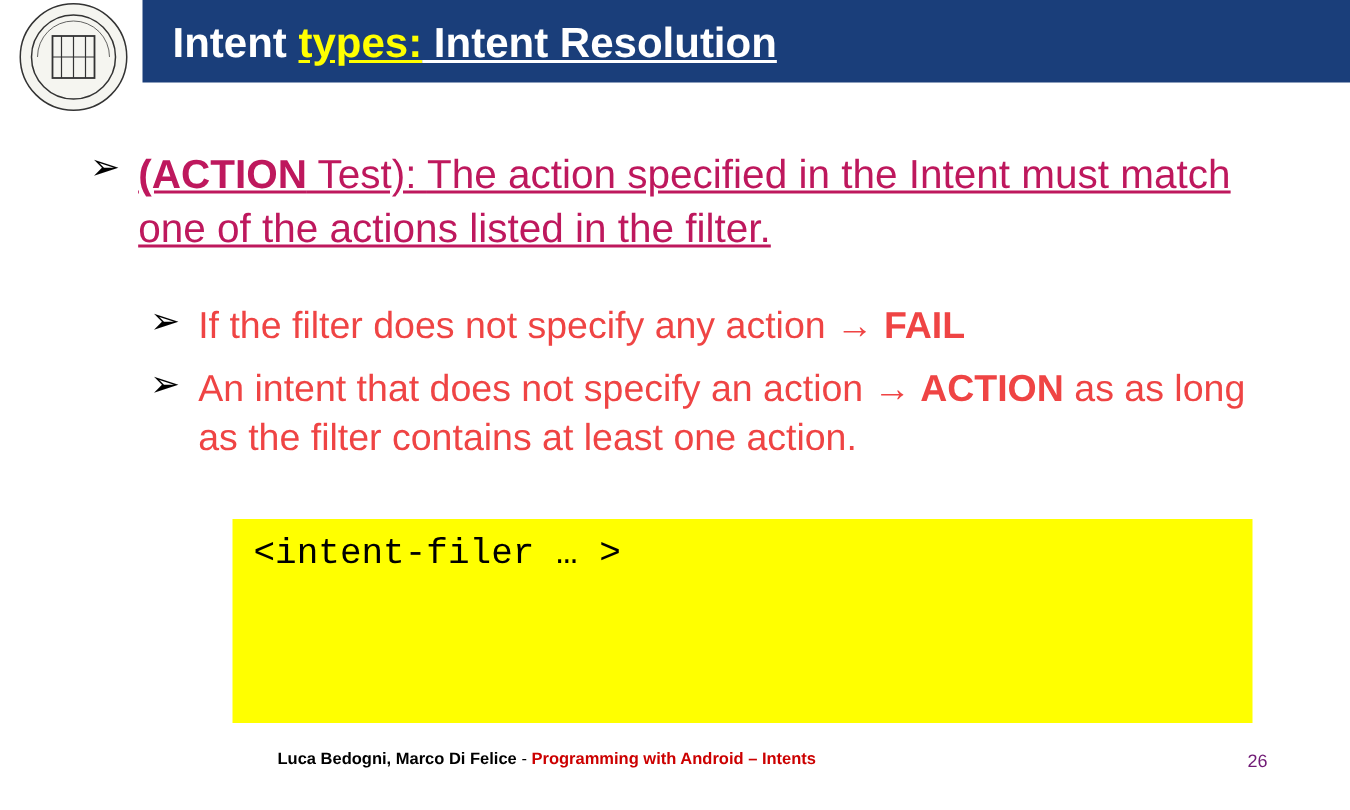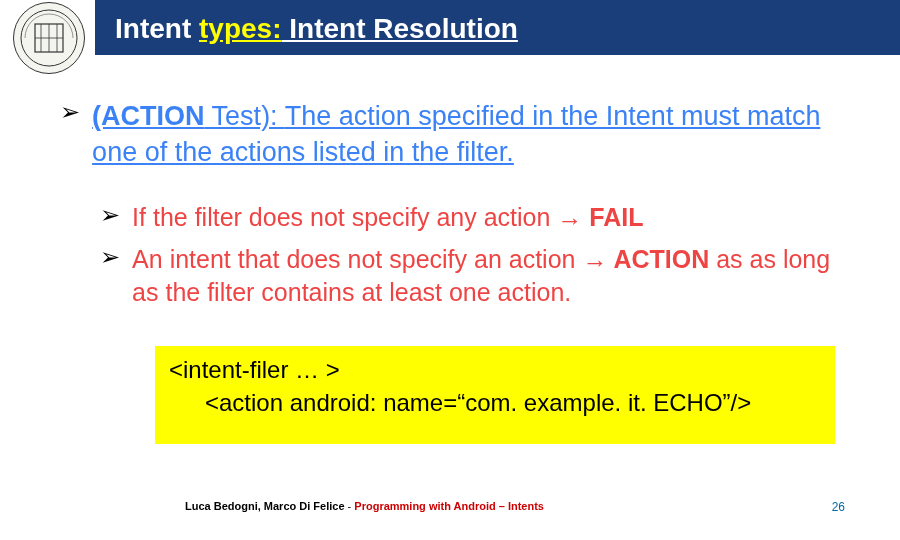--- a/index.html
+++ b/index.html
@@ -61,47 +61,47 @@
   }
   .bullet-icon {
     font-size: 24px;
     margin-right: 12px;
     line-height: 1.2;
     flex-shrink: 0;
   }
   .main-bullet {
     font-size: 27px;
     line-height: 1.35;
-    color: #3b82f6;
+    color: #be185d;
     text-decoration: underline;
   }
   .main-bullet .label { font-weight: bold; }
   .sub-list {
     margin-top: 30px;
     margin-left: 40px;
   }
   .sub-bullet {
     font-size: 25px;
     line-height: 1.35;
     color: #ef4444;
   }
   .sub-bullet .arrow { font-family: Arial; }
   .sub-bullet .strong { font-weight: bold; }
 
   .code-box {
     margin-top: 36px;
     margin-left: 95px;
     width: 680px;
-    height: 98px;
+    height: 136px;
     background: #ffff00;
     padding: 8px 14px;
     font-size: 24px;
     line-height: 1.35;
     color: #000;
-    font-family: Liberation Sans, sans-serif;
+    font-family: Liberation Mono, monospace;
   }
   .code-box .indent { padding-left: 36px; display:block;}
 
   .footer {
     position: absolute;
     bottom: 20px;
     left: 5px;
     width: 100%;
     height: 20px;
   }
@@ -110,21 +110,21 @@
     left: 180px;
     font-size: 11px;
     color: #000;
   }
   .footer-left .authors { font-weight: bold; }
   .footer-left .subtitle { color: #cc0000; font-weight: bold; }
   .footer-right {
     position: absolute;
     right: 60px;
     font-size: 12px;
-    color: #0369a1;
+    color: #701a75;
   }
 </style>
 </head>
 <body>
 
 <div class="header">
   <div class="header-band"></div>
   <div class="logo">
     <svg viewBox="0 0 60 60">
       <circle cx="30" cy="30" r="28" fill="#f5f5f0" stroke="#333" stroke-width="1"></circle>
@@ -160,21 +160,20 @@
     <div class="bullet-row">
       <span class="bullet-icon">➢</span>
       <div class="sub-bullet">
         <span>An intent that does not specify an action </span><span class="arrow">→</span><span class="strong"> ACTION</span><span> as as long as the filter contains at least one action.</span>
       </div>
     </div>
   </div>
 
   <div class="code-box">
     <div>&lt;intent-filer … &gt;</div>
-    <span class="indent">&lt;action android: name=“com. example. it. ECHO”/&gt;</span>
   </div>
 
 </div>
 
 <div class="footer">
   <div class="footer-left">
     <span class="authors">Luca Bedogni, Marco Di Felice</span><span> - </span><span class="subtitle">Programming with Android – Intents</span>
   </div>
   <div class="footer-right">26</div>
 </div>

